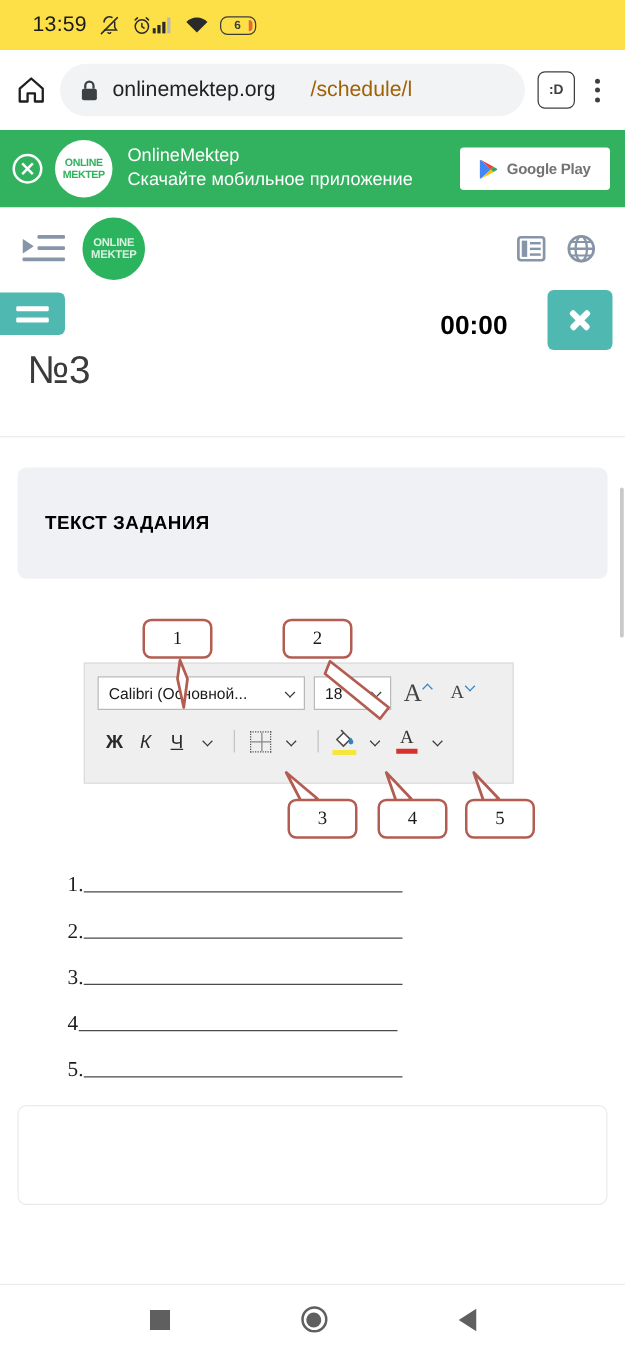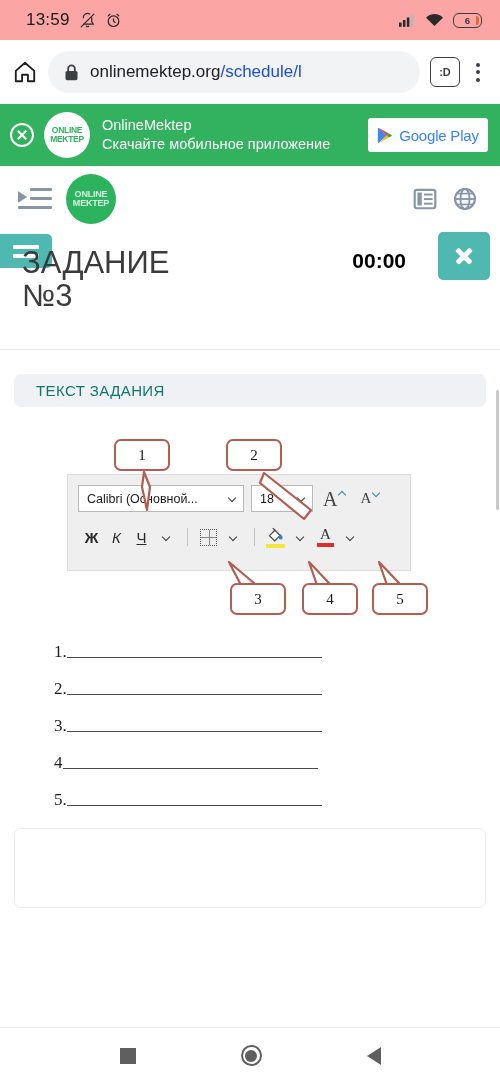--- a/index.html
+++ b/index.html
@@ -7,22 +7,22 @@
     width: 500px; height: 1083px;
     background: #ffffff;
     font-family: "Liberation Sans", sans-serif;
     overflow: hidden;
   }
   body { position: relative; }
 
   
   .status-bar {
     height: 40px; display: flex; align-items: center;
-    justify-content: space-between; padding: 0 18px 0 26px;
-    background: #fca5a5;
+    justify-content: flex-start; padding: 0 18px 0 26px;
+    background: #fde047;
   }
   .status-left { display: flex; align-items: center; gap: 9px; }
   .status-time { font-size: 17px; color: #1a1a1a; font-weight: 500; letter-spacing: .2px; }
   .status-right { display: flex; align-items: center; gap: 9px; }
   .battery {
     border: 1.6px solid #3c3c3c; border-radius: 6px;
     width: 29px; height: 15px; display: flex; align-items: center;
     justify-content: center; position: relative;
   }
   .battery-num { font-size: 9.5px; color: #3c3c3c; font-weight: 600; }
@@ -35,21 +35,21 @@
   .browser-bar {
     height: 64px; display: flex; align-items: center;
     padding: 0 14px 0 12px; gap: 10px; background: #fff;
   }
   .url-pill {
     flex: 1; height: 42px; background: #f1f3f4; border-radius: 22px;
     display: flex; align-items: center; padding: 0 16px; gap: 11px;
     overflow: hidden;
   }
   .url-text { font-size: 17px; color: #202124; white-space: nowrap; }
-  .url-text .dim { color: #1d4ed8; }
+  .url-text .dim { color: #a16207; padding-left: 28px; }
   .dino-btn {
     width: 30px; height: 30px; border: 1.8px solid #3c4043;
     border-radius: 6px; display: flex; align-items: center;
     justify-content: center; font-size: 11px; color: #3c4043;
     font-weight: 700; flex-shrink: 0;
   }
   .kebab { display: flex; flex-direction: column; gap: 3.5px; padding: 4px 6px; flex-shrink: 0; }
   .kebab i { width: 4px; height: 4px; border-radius: 50%; background: #3c4043; display: block; }
 
   
@@ -71,21 +71,21 @@
     width: 46px; height: 46px; border-radius: 50%; background: #fff;
     display: flex; flex-direction: column; align-items: center;
     justify-content: center; flex-shrink: 0; line-height: 1.02;
   }
   .promo-logo span { font-size: 8.5px; color: #32b15f; font-weight: 700; letter-spacing: -.3px; }
   .promo-text { flex: 1; color: #fff; font-size: 14.5px; line-height: 1.3; padding-left: 2px; }
   .gplay {
     background: #fff; border-radius: 3px; height: 34px; width: 120px;
     display: flex; align-items: center; justify-content: center; gap: 7px; flex-shrink: 0;
   }
-  .gplay-label { font-size: 15px; color: #3b82f6; font-weight: 400; letter-spacing: -.2px; }
+  .gplay-label { font-size: 12px; color: #737373; font-weight: 700; letter-spacing: -.2px; }
 
   
   .site-nav {
     height: 66px; display: flex; align-items: center;
     padding: 0 22px 0 18px; gap: 14px; background: #fff;
   }
   .nav-toggle { width: 34px; height: 22px; position: relative; flex-shrink: 0; }
   .nav-toggle i {
     position: absolute; right: 0; height: 3px; background: #8795a8; border-radius: 1px;
   }
@@ -136,22 +136,22 @@
   .hdr-close span::before, .hdr-close span::after {
     content: ""; position: absolute; left: 50%; top: 50%;
     width: 20px; height: 4.5px; background: #fff; border-radius: 2px;
   }
   .hdr-close span::before { transform: translate(-50%,-50%) rotate(45deg); }
   .hdr-close span::after  { transform: translate(-50%,-50%) rotate(-45deg); }
 
   
   .content { padding: 24px 14px 0 14px; position: relative; background: #fff; }
   .text-header {
-    background: #f0f1f5; border-radius: 7px; padding: 8px 22px;
-    font-size: 15px; font-weight: 400; color: #0f766e; letter-spacing: .4px;
+    background: #f0f1f5; border-radius: 7px; padding: 36px 22px;
+    font-size: 15px; font-weight: 700; color: #000000; letter-spacing: .4px;
   }
   .task-text {
     margin-top: 22px; padding: 0 8px; font-size: 16.5px;
     color: #2f2f2f; line-height: 1.4;
   }
 
   
   .fig { position: relative; margin: 10px 0 0 0; height: 215px; }
   .toolbar-panel {
     position: absolute; left: 53px; top: 57px; width: 344px; height: 97px;
@@ -357,21 +357,21 @@
     <line x1="4.2" y1="17" x2="19.8" y2="17" stroke="#8795a8" stroke-width="1.5"></line>
   </svg>
 </div>
 
 <div class="task-header">
   <div class="burger-box">
       <i></i>
       <i></i>
     </div>
   <div class="task-title">
-    <span>ЗАДАНИЕ</span><br>
+    <br>
     <span>№3</span>
   </div>
   <div class="timer-block">
     <div class="timer-value">00:00</div>
   </div>
   <div class="hdr-close">
       <span></span>
     </div>
 </div>
 

